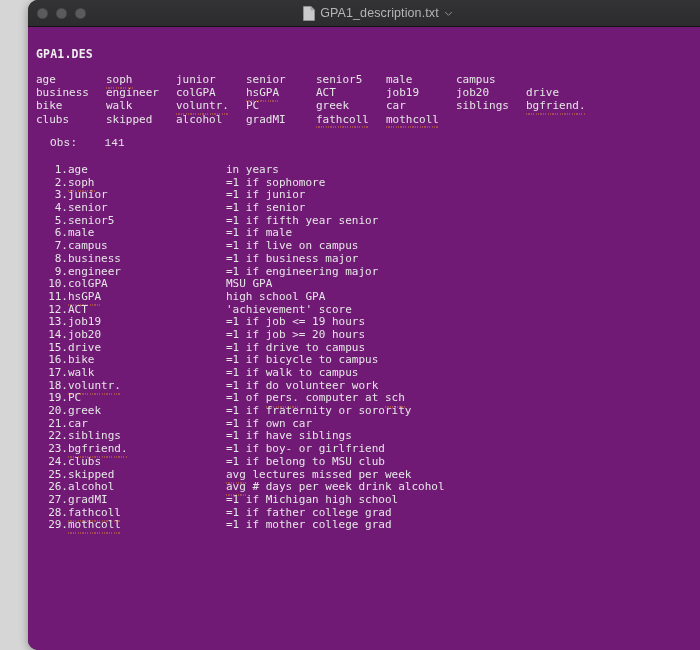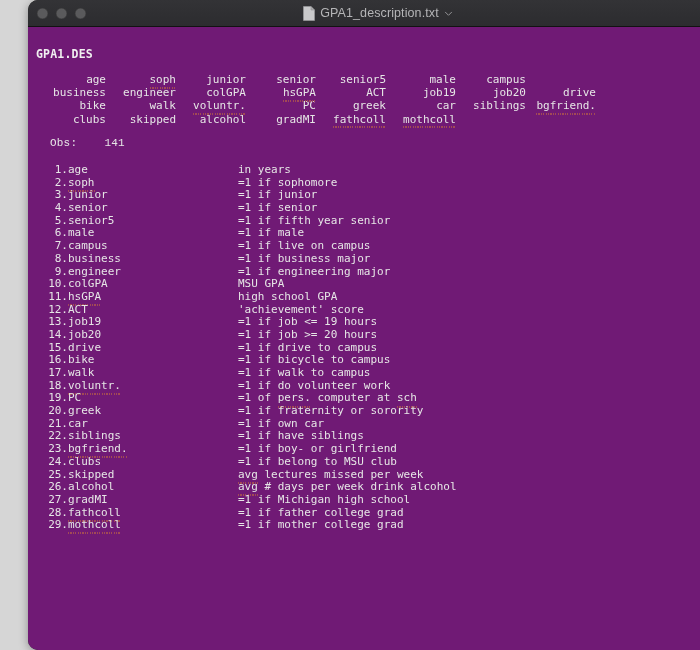--- a/index.html
+++ b/index.html
@@ -100,21 +100,21 @@
   }
 
   
   #banner {
     position: absolute;
     left: 8px;
     top: 46px;
     font-size: 11px;
     line-height: 13.2px;
   }
-  #banner .bline { white-space: pre; display: block; height: 13.2px; text-align: right; }
+  #banner .bline { white-space: pre; display: block; height: 13.2px; }
   #banner .cell {
     display: inline-block;
     width: 70px;
     white-space: pre;
   }
 
   #obs {
     left: 22px;
     top: 110px;
     font-size: 11px;
@@ -141,21 +141,21 @@
     text-align: right;
     white-space: pre;
   }
   #varlist .nm {
     position: absolute;
     left: 40px;
     white-space: pre;
   }
   #varlist .desc {
     position: absolute;
-    left: 210px;
+    left: 198px;
     white-space: pre;
   }
 
   
   .sq {
     position: relative;
     display: inline-block;
     white-space: pre;
   }
   .sq::after {

